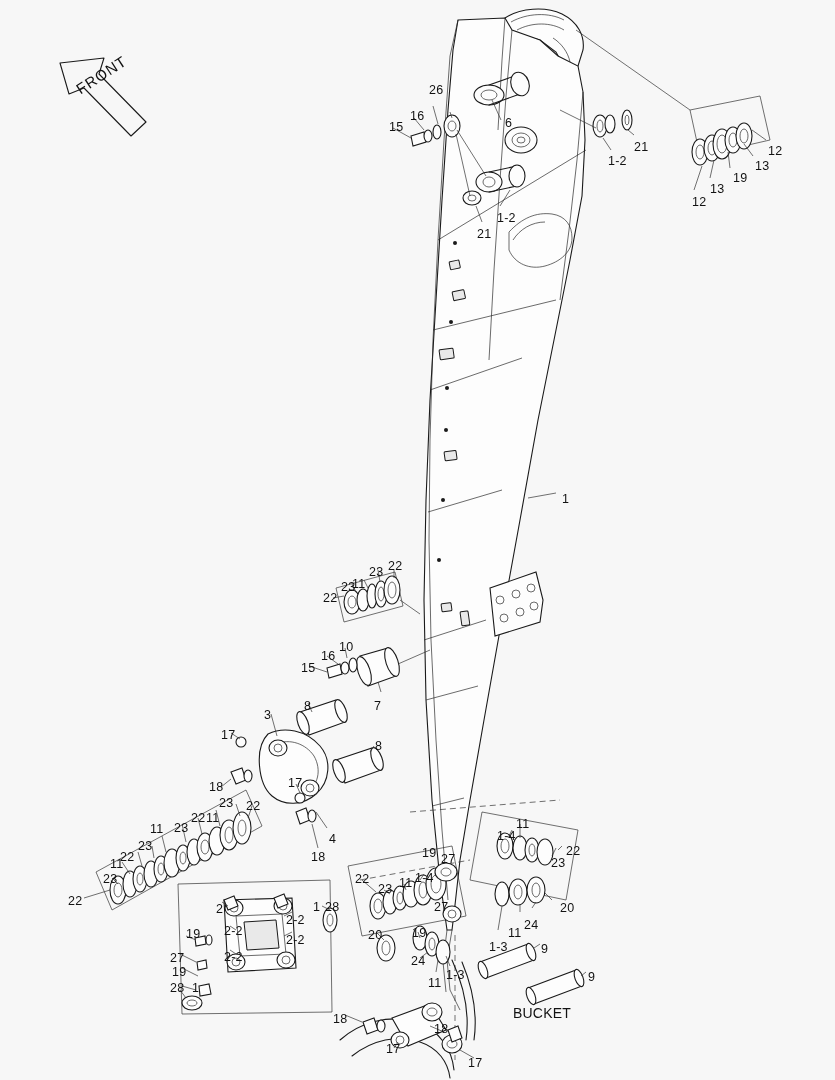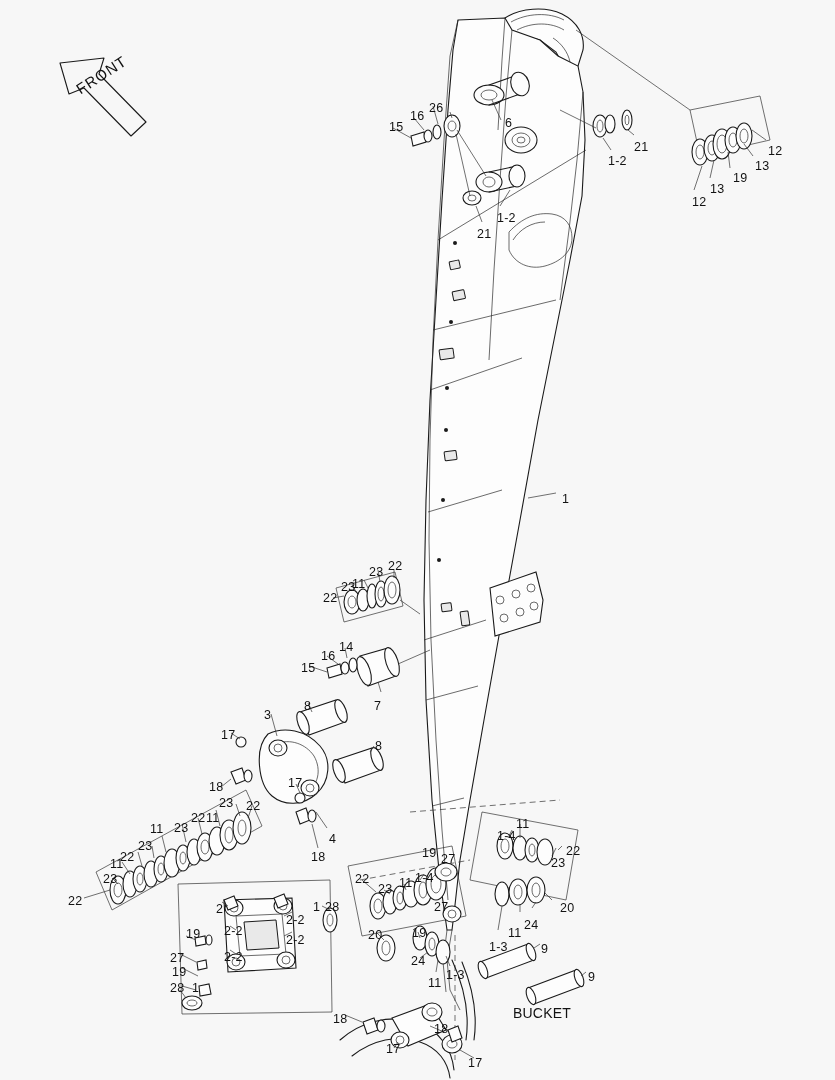--- a/index.html
+++ b/index.html
@@ -433,38 +433,38 @@
 
   <div>
     <div class="front-arrow-text" style="left:73px; top:83px;">FRONT</div>
   </div>
 
   <div class="lbl big" style="left:513px; top:1006px;">BUCKET</div>
 
   <div id="callouts">
       <div class="lbl" style="left: 389px; top: 121px;">15</div>
       <div class="lbl" style="left: 410px; top: 110px;">16</div>
-      <div class="lbl" style="left: 429px; top: 102px;">26</div>
+      <div class="lbl" style="left: 429px; top: 84px;">26</div>
       <div class="lbl" style="left: 505px; top: 117px;">6</div>
       <div class="lbl" style="left: 608px; top: 155px;">1-2</div>
       <div class="lbl" style="left: 634px; top: 141px;">21</div>
       <div class="lbl" style="left: 768px; top: 145px;">12</div>
       <div class="lbl" style="left: 755px; top: 160px;">13</div>
       <div class="lbl" style="left: 733px; top: 172px;">19</div>
       <div class="lbl" style="left: 710px; top: 183px;">13</div>
       <div class="lbl" style="left: 692px; top: 196px;">12</div>
       <div class="lbl" style="left: 497px; top: 212px;">1-2</div>
       <div class="lbl" style="left: 477px; top: 228px;">21</div>
       <div class="lbl" style="left: 562px; top: 493px;">1</div>
       <div class="lbl" style="left: 369px; top: 566px;">23</div>
       <div class="lbl" style="left: 388px; top: 560px;">22</div>
       <div class="lbl" style="left: 352px; top: 578px;">11</div>
       <div class="lbl" style="left: 341px; top: 581px;">23</div>
       <div class="lbl" style="left: 323px; top: 592px;">22</div>
-      <div class="lbl" style="left: 339px; top: 641px;">14</div>
+      <div class="lbl" style="left: 339px; top: 641px;">10</div>
       <div class="lbl" style="left: 321px; top: 650px;">16</div>
       <div class="lbl" style="left: 301px; top: 662px;">15</div>
       <div class="lbl" style="left: 374px; top: 700px;">7</div>
       <div class="lbl" style="left: 304px; top: 700px;">8</div>
       <div class="lbl" style="left: 375px; top: 740px;">8</div>
       <div class="lbl" style="left: 264px; top: 709px;">3</div>
       <div class="lbl" style="left: 221px; top: 729px;">17</div>
       <div class="lbl" style="left: 209px; top: 781px;">18</div>
       <div class="lbl" style="left: 288px; top: 777px;">17</div>
       <div class="lbl" style="left: 246px; top: 800px;">22</div>

